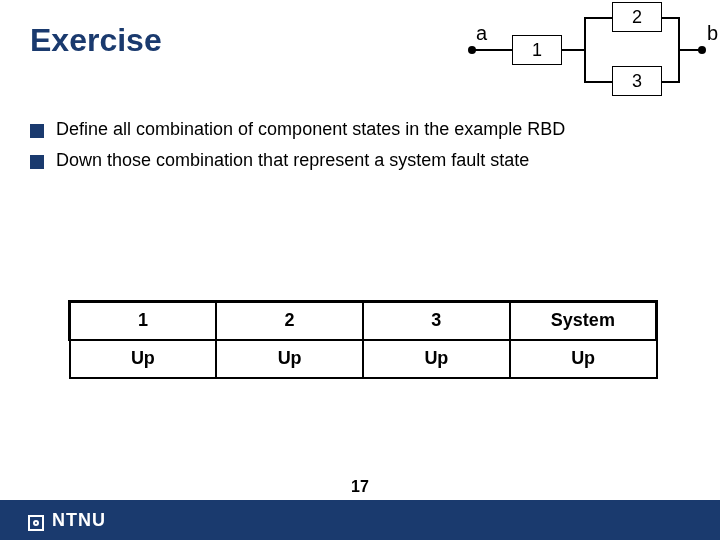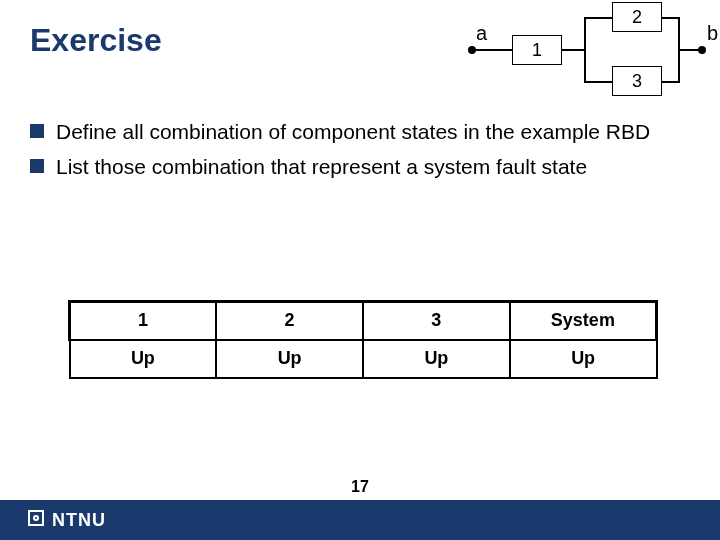--- a/index.html
+++ b/index.html
@@ -5,29 +5,29 @@
   * { box-sizing: border-box; margin: 0; padding: 0; }
   html, body { width: 720px; height: 540px; font-family: Arial, Helvetica, sans-serif; background: #fff; color: #000; overflow: hidden; }
   .slide { position: relative; width: 720px; height: 540px; }
   .title { position: absolute; left: 30px; top: 22px; font-size: 32px; font-weight: bold; color: #1a3a6e; }
   .rbd { position: absolute; left: 460px; top: 2px; width: 260px; height: 100px; }
   .node { position: absolute; width: 8px; height: 8px; background: #000; border-radius: 50%; }
   .line { position: absolute; background: #000; }
   .box { position: absolute; width: 50px; height: 30px; border: 1.5px solid #000; background: #fff; text-align: center; line-height: 28px; font-size: 18px; }
   .lbl { position: absolute; font-size: 20px; }
   .bullets { position: absolute; left: 30px; top: 118px; width: 660px; }
-  .bullets li { list-style: none; position: relative; padding-left: 26px; font-size: 21px; line-height: 1.3; margin-bottom: 8px; }
+  .bullets li { list-style: none; position: relative; padding-left: 26px; font-size: 18px; line-height: 1.3; margin-bottom: 8px; }
   .bullets li::before { content: ""; position: absolute; left: 0; top: 6px; width: 14px; height: 14px; background: #1a3a6e; }
   .tbl { position: absolute; left: 68px; top: 300px; border-collapse: collapse; width: 590px; }
   .tbl th, .tbl td { border: 2px solid #000; text-align: center; font-size: 18px; height: 38px; width: 25%; font-weight: bold; }
   .tbl th { font-weight: bold; border-top-width: 3px; }
   .tbl th:first-child { border-left-width: 3px; }
   .tbl th:last-child { border-right-width: 3px; }
   .footer { position: absolute; left: 0; bottom: 0; width: 720px; height: 40px; background: #1a3a6e; color: #fff; display: flex; align-items: center; justify-content: space-between; padding: 0 28px; }
-  .footer-left, .footer-right { font-size: 18px; font-weight: bold; letter-spacing: 1px; display: flex; align-items: flex-start; gap: 8px; }
+  .footer-left, .footer-right { font-size: 18px; font-weight: bold; letter-spacing: 1px; display: flex; align-items: flex-end; gap: 8px; }
   .ntnu-ico { width: 16px; height: 16px; border: 2px solid #fff; position: relative; }
   .ntnu-ico::after { content: ""; position: absolute; inset: 3px; border: 2px solid #fff; border-radius: 50%; }
   .sintef-ico { width: 16px; height: 16px; border: 2px solid #fff; border-radius: 50%; position: relative; }
   .sintef-ico::after { content: ""; position: absolute; left: 2px; top: 2px; width: 8px; height: 8px; border: 2px solid #fff; border-radius: 50%; border-right-color: transparent; border-bottom-color: transparent; }
   .pagenum { position: absolute; left: 50%; transform: translateX(-50%); bottom: 44px; font-size: 16px; font-weight: bold; }
 </style>
 </head>
 <body>
 <div class="slide">
 
@@ -47,21 +47,21 @@
     <div class="box" style="left:152px; top:0px;">2</div>
     <div class="box" style="left:152px; top:64px;">3</div>
     <div class="line" style="left:202px; top:15px; width:18px; height:2px;"></div>
     <div class="line" style="left:202px; top:79px; width:18px; height:2px;"></div>
     <div class="line" style="left:218px; top:15px; width:2px; height:66px;"></div>
     <div class="line" style="left:218px; top:47px; width:24px; height:2px;"></div>
   </div>
 
   <ul class="bullets">
     <li>Define all combination of component states in the example RBD</li>
-    <li>List those combination that represent a system fault state</li>
+    <li>Down those combination that represent a system fault state</li>
   </ul>
 
   <table class="tbl">
     <tbody>
         <tr>
       <th>1</th>
       <th>2</th>
       <th>3</th>
       <th>System</th>
     </tr>

